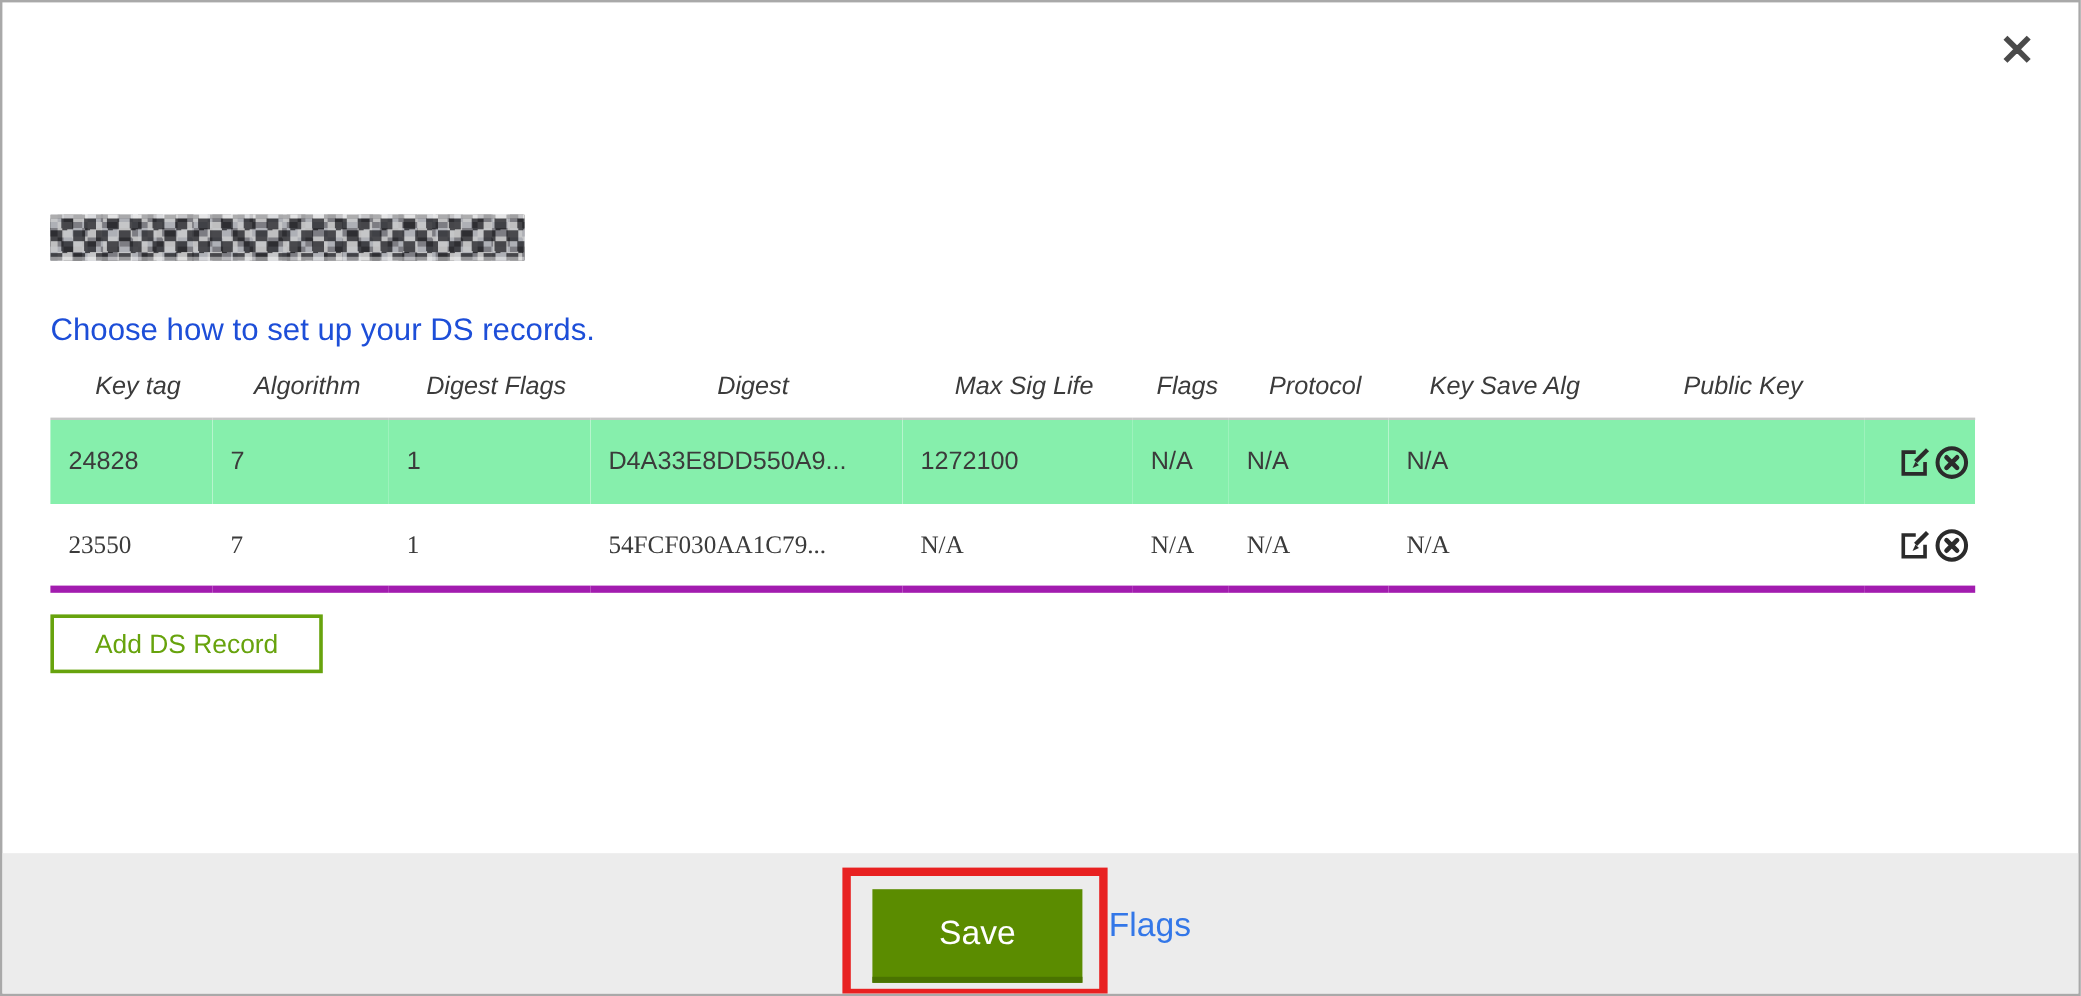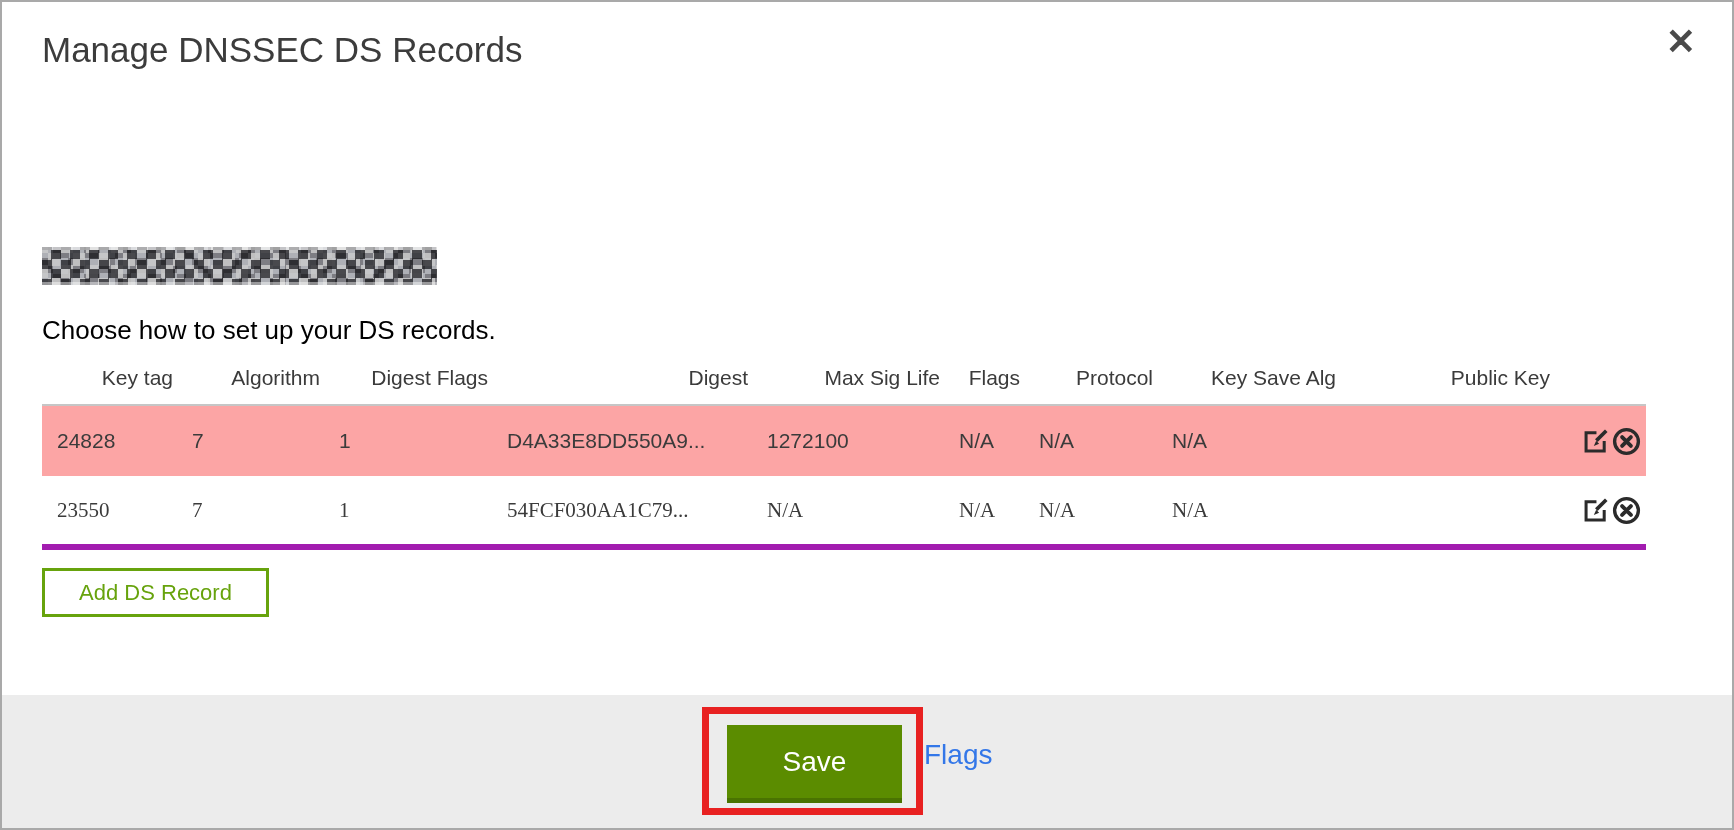--- a/index.html
+++ b/index.html
@@ -38,41 +38,42 @@
     margin: 177px 0 0 40px;
     background:
       repeating-conic-gradient(#4a4a4e 0% 25%, #c9c9cb 25% 50%) 0px 0px/19px 19px,
       repeating-conic-gradient(#8a8a8e 0% 25%, #efefed 25% 50%) 6px 3px/25px 25px,
       repeating-conic-gradient(#2e2e33 0% 25%, #b5b9c2 25% 50%) 11px 8px/31px 31px;
     background-blend-mode: multiply, screen;
     border-top: 3px solid rgba(255,255,255,0.55);
     border-bottom: 3px solid rgba(255,255,255,0.45);
   }
   .instruction {
-    margin: 30px 0 0 40px;
+    margin: 42px 0 0 40px;
     font-size: 26px;
-    color: #000000;
+    color: #1d4ed8;
   }
   table.ds-table {
     margin: 20px 0 0 40px;
     width: 1604px;
     border-collapse: collapse;
     table-layout: fixed;
     font-size: 21px;
     color: #3b3b3b;
   }
   table.ds-table th {
-    text-align: right;
+    text-align: center;
     font-weight: 400;
     padding: 0 4px 14px 15px;
     white-space: nowrap;
     overflow: hidden;
+    font-style: italic;
   }
   table.ds-table tbody tr { height: 71px; }
-  table.ds-table tbody tr.odd { background: #fca5a5; }
+  table.ds-table tbody tr.odd { background: #86efac; }
   table.ds-table tbody tr:first-child { border-top: 2px solid #c6c6c6; }
   table.ds-table tbody tr:last-child { border-bottom: 6px solid #a21caf; font-family: Liberation Serif, serif; }
   table.ds-table td {
     padding: 0 4px 0 15px;
     vertical-align: middle;
     white-space: nowrap;
     overflow: hidden;
   }
   td.actions { text-align: right; padding-right: 3px; }
   .icon-btn {
@@ -90,21 +91,21 @@
     background: #fff;
     border: 3px solid #67a30d;
     color: #67a30d;
     font-family: "Liberation Sans", sans-serif;
     font-size: 22px;
     cursor: pointer;
   }
   .modal-footer {
     position: absolute;
     left: 0; right: 0; bottom: 0;
-    height: 133px;
+    height: 117px;
     background: #ececec;
   }
   .save-highlight {
     position: absolute;
     left: 700px; top: 12px;
     border: 7px solid #e82121;
     padding: 11px 14px 5px 18px;
   }
   .save-btn {
     display: block;
@@ -128,21 +129,20 @@
 </style>
 </head>
 <body>
 
 <div class="modal">
 
   <button class="close-btn">
     <span>✕</span>
   </button>
 
-  <h1 class="modal-title">Manage DNSSEC DS Records</h1>
 
   <div class="domain-redacted"></div>
 
   <p class="instruction">Choose how to set up your DS records.</p>
 
   <table class="ds-table">
     <colgroup>
       <col style="width:135px">
         <col style="width:147px">
         <col style="width:168px">

